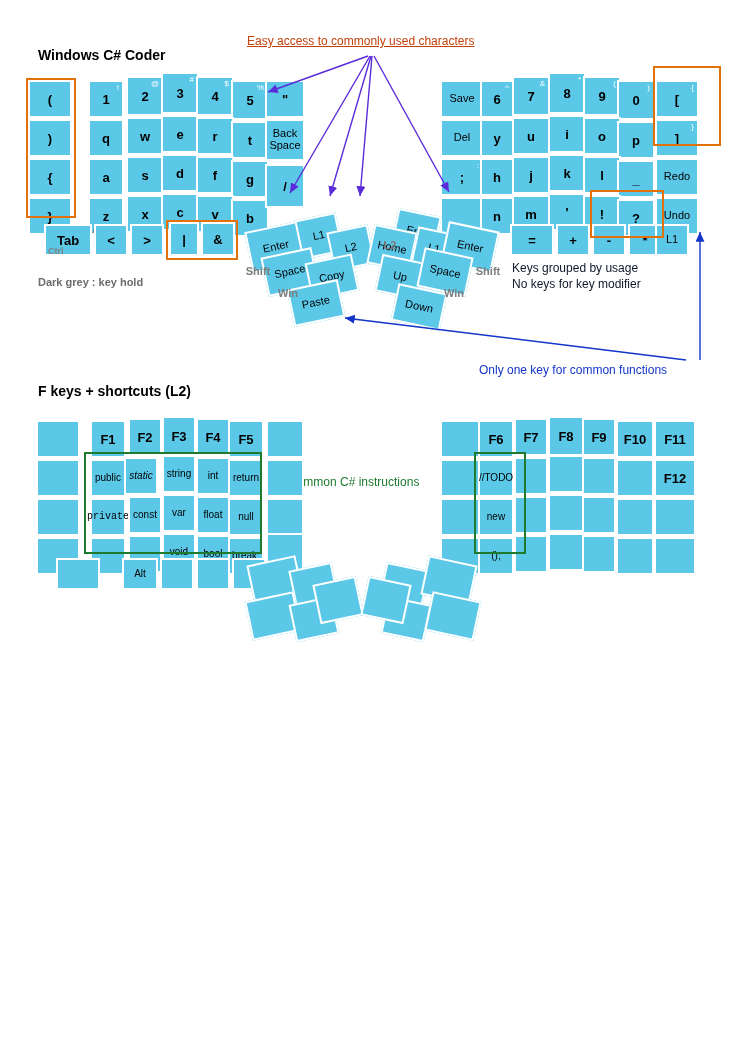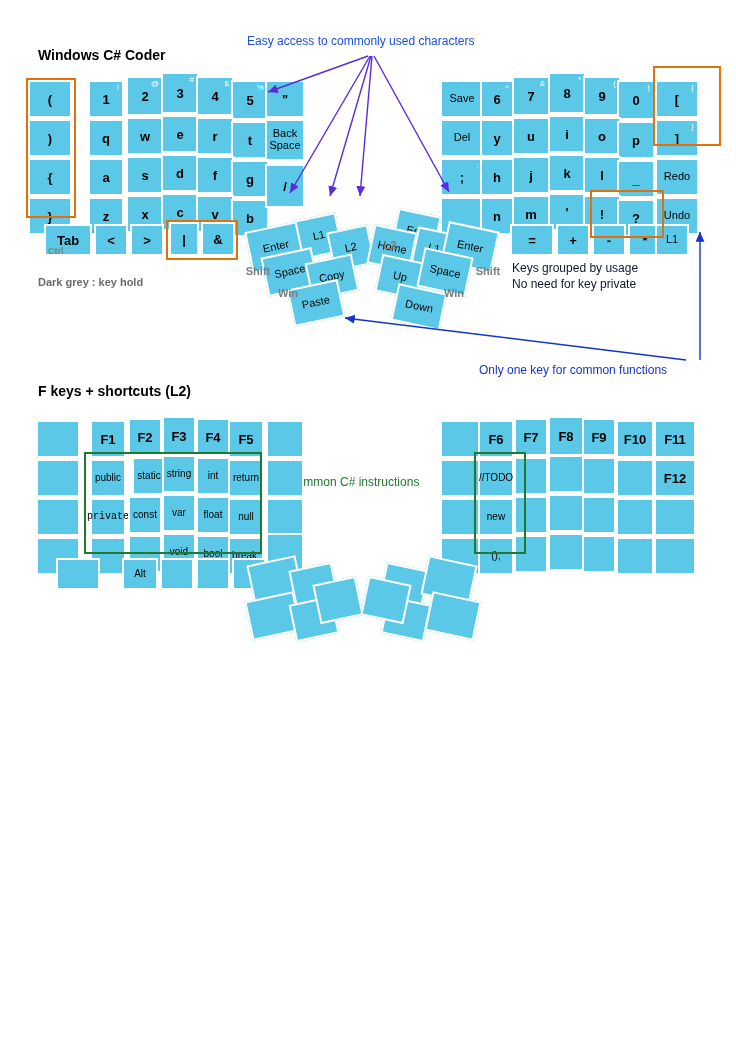--- a/index.html
+++ b/index.html
@@ -14,37 +14,37 @@
     position:absolute;background:#5bc8e8;color:#000;
     display:flex;align-items:center;justify-content:center;
     box-sizing:border-box;
   }
   .key .main{font-weight:bold;font-size:13px;line-height:1;}
   .key .small{font-size:11px;line-height:1.05;text-align:center;}
   .key .tiny{font-size:8px;line-height:1;position:absolute;color:#ffffff;}
   .key .sub{font-size:9px;font-weight:bold;color:#7d7d7d;position:absolute;}
   .title{position:absolute;font-weight:bold;font-size:14px;color:#000;}
   .note{position:absolute;font-size:12px;}
-  .note.purple{color:#1d4ed8;}
+  .note.purple{color:#c2410c;text-decoration:underline;}
   .note.blue{color:#1435c7;}
   .note.orange{color:#0f172a;}
   .note.green{color:#1f7a2e;}
   .note.grey{color:#6b6b6b;font-weight:bold;font-size:11px;}
   .obox{position:absolute;border:2px solid #e2700b;box-sizing:border-box;}
   .gbox{position:absolute;border:2px solid #1f7a2e;box-sizing:border-box;}
 </style>
 </head>
 <body>
 
 <div class="title" style="left:38px;top:47px;">Windows C# Coder</div>
 <div class="title" style="left:38px;top:383px;">F keys + shortcuts (L2)</div>
 
 <div class="note purple" style="left:247px;top:34px;">Easy access to commonly used characters</div>
 <div class="note orange" style="left:512px;top:261px;">Keys grouped by usage</div>
-<div class="note orange" style="left:512px;top:277px;">No need for key private</div>
+<div class="note orange" style="left:512px;top:277px;">No keys for key modifier</div>
 <div class="note blue" style="left:479px;top:363px;">Only one key for common functions</div>
 <div class="note grey" style="left:38px;top:276px;">Dark grey : key hold</div>
 <div class="note green" style="left:288px;top:475px;">Common C# instructions</div>
 
 <div class="layer" id="keys-layer1">
     <div class="key" style="left: 28px; top: 80px; width: 44px; height: 38px; border: 2px solid rgb(255, 255, 255);">
       <span class="main">(</span>
     </div>
     <div class="key" style="left: 88px; top: 80px; width: 36px; height: 38px; border: 2px solid rgb(255, 255, 255);">
       <span class="main">1</span>
@@ -321,21 +321,21 @@
       <span class="main">F4</span>
     </div>
     <div class="key" style="left: 228px; top: 420px; width: 36px; height: 38px; border: 2px solid rgb(255, 255, 255);">
       <span class="main">F5</span>
     </div>
     <div class="key" style="left: 266px; top: 420px; width: 38px; height: 38px; border: 2px solid rgb(255, 255, 255);"></div>
     <div class="key" style="left: 36px; top: 459px; width: 44px; height: 38px; border: 2px solid rgb(255, 255, 255);"></div>
     <div class="key" style="left: 90px; top: 459px; width: 36px; height: 38px; border: 2px solid rgb(255, 255, 255);">
       <span class="small" style="font-size: 10px;">public</span>
     </div>
-    <div class="key" style="left: 132px; top: 457px; width: 34px; height: 38px; border: 2px solid rgb(255, 255, 255);">
+    <div class="key" style="left: 124px; top: 457px; width: 34px; height: 38px; border: 2px solid rgb(255, 255, 255); font-style: italic;">
       <span class="small" style="font-size: 10px;">static</span>
     </div>
     <div class="key" style="left: 162px; top: 455px; width: 34px; height: 38px; border: 2px solid rgb(255, 255, 255);">
       <span class="small" style="font-size: 10px;">string</span>
     </div>
     <div class="key" style="left: 196px; top: 457px; width: 34px; height: 38px; border: 2px solid rgb(255, 255, 255);">
       <span class="small" style="font-size: 10px;">int</span>
     </div>
     <div class="key" style="left: 228px; top: 459px; width: 36px; height: 38px; border: 2px solid rgb(255, 255, 255);">
       <span class="small" style="font-size: 10px;">return</span>

